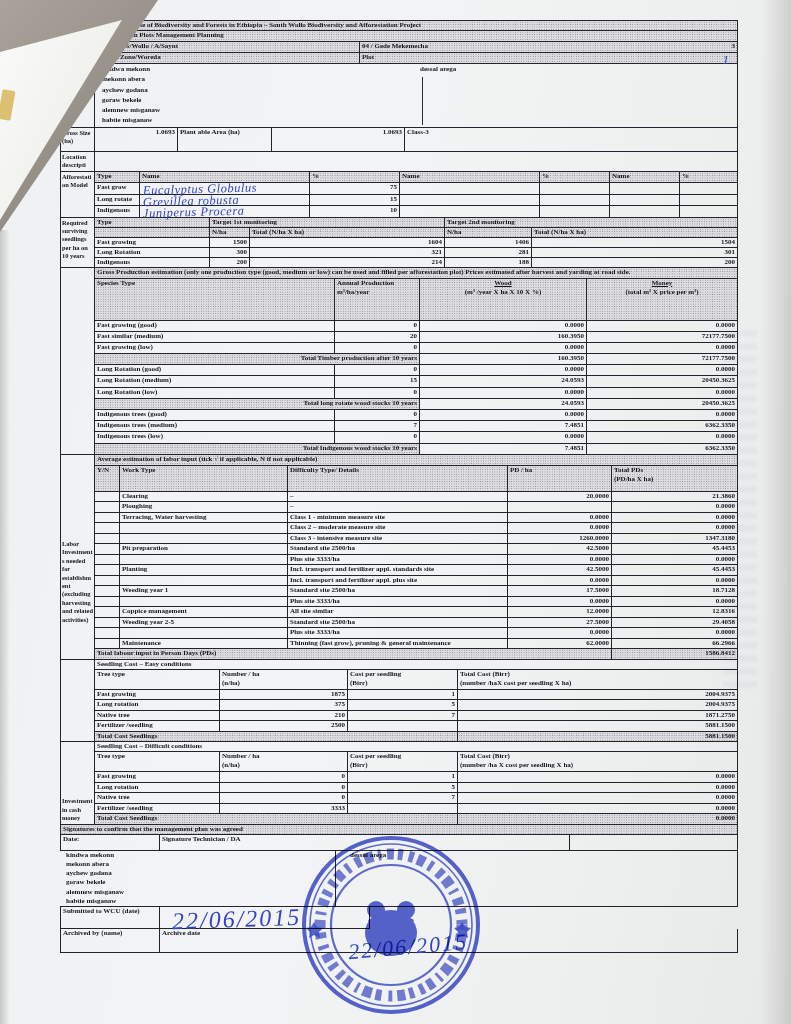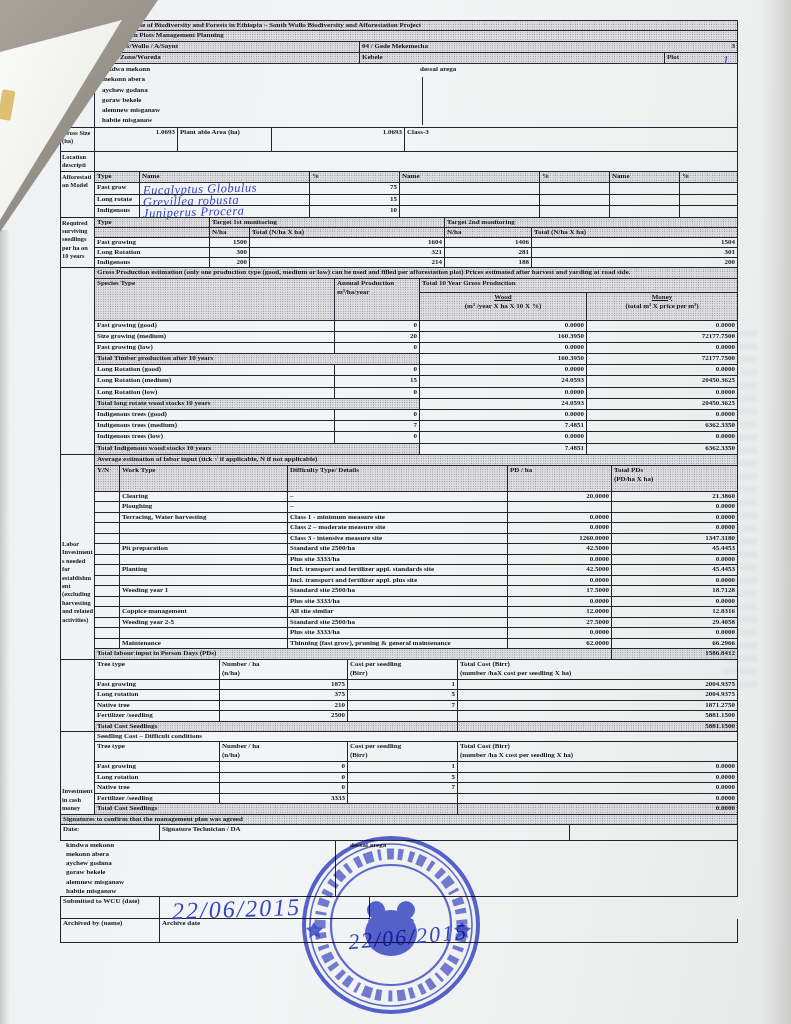--- a/index.html
+++ b/index.html
@@ -51,21 +51,21 @@
   .fold-tab{position:absolute;left:0;top:90px;width:13px;height:30px;z-index:32;
     background:#d9b964;transform:rotate(10deg);border-radius:2px;opacity:.9;}
   
   .vline{position:absolute;border-left:1px solid #2a2a35;}
   
   .stamp{position:absolute;left:296px;top:830px;z-index:40;mix-blend-mode:multiply;opacity:.92;}
   
   .pl{width:240px;flex:0 0 240px}.pa{width:85px;flex:0 0 85px}.pw{width:167px;flex:0 0 167px}.pm{flex:1}
   .prow{height:11.2px}
   .prow.total .pl{flex:0 0 325px;width:325px}
-  .prow.total .pl{background-color:#dddde0;background-image:radial-gradient(rgba(55,55,70,.55) .5px,transparent .6px);background-size:2.4px 2.4px;}
+  .prow.total .pl{background-color:#dddde0;background-image:radial-gradient(rgba(55,55,70,.55) .5px,transparent .6px);background-size:2.4px 2.4px;text-align:right;}
   
   .yn{width:25px;flex:0 0 25px}.wk{width:168px;flex:0 0 168px}.df{width:220px;flex:0 0 220px}
   .pd{width:104px;flex:0 0 104px}.tt{flex:1}
   .lrow{height:10.5px}
   
   .st{width:115px;flex:0 0 115px}.n1{width:40px;flex:0 0 40px}.t1{width:195px;flex:0 0 195px}
   .n2{width:87px;flex:0 0 87px}.t2{flex:1}
   .srow{height:10px}
   
   .mt{width:45px;flex:0 0 45px}.mn{width:170px;flex:0 0 170px}.mp{width:90px;flex:0 0 90px}
@@ -98,21 +98,20 @@
     <div style="flex:1;display:flex;flex-direction:column">
       <div class="r" style="height:11px">
         <div class="c sh" style="width:265px;flex:0 0 265px">Amhara/ S/Wollo / A/Saynt</div>
         <div class="c sh" style="flex:1;display:flex;justify-content:space-between">
           <span>04 / Gede Mekemecha</span>
           <span>3</span>
         </div>
       </div>
       <div class="r" style="height:11px">
         <div class="c sh" style="width:265px;flex:0 0 265px">Region/Zone/Woreda</div>
-        <div class="c sh" style="width:305px;flex:0 0 305px">Kebele</div>
         <div class="c sh ov" style="flex:1">
           <span>Plot</span>
           <span class="hw" style="right:8px;top:-2px;font-size:13px">1</span>
         </div>
       </div>
     </div>
   </div>
 
   <div class="sec">
     <div class="c rail bl">Owners names/s</div>
@@ -238,21 +237,20 @@
   </div>
 
   <div class="sec">
     <div class="c rail bl"></div>
     <div style="flex:1;display:flex;flex-direction:column">
       <div class="c sh" style="height:11px">Gross Production estimation (only one production type (good, medium or low) can be used and filled per afforestation plot) Prices estimated after harvest and yarding at road side.</div>
       <div class="r" style="height:42px">
         <div class="c sh pl">Species Type</div>
         <div class="c sh pa">Annual Production m³/ha/year</div>
         <div style="flex:1;display:flex;flex-direction:column">
-          <div class="c sh" style="height:14px">Total 10 Year Gross Production</div>
           <div style="display:flex;flex:1">
             <div class="c sh ctr" style="width:167px;flex:0 0 167px">
               <div class="und">Wood</div>
               <div>(m³ /year X ha X 10 X %)</div>
             </div>
             <div class="c sh ctr" style="flex:1">
               <div class="und">Money</div>
               <div>(total m³ X price per m³)</div>
             </div>
           </div>
@@ -260,21 +258,21 @@
       </div>
       <div>
 
       <div class="r prow">
           <div class="c pl">Fast growing (good)</div>
           <div class="c pa num">0</div>
           <div class="c pw num">0.0000</div>
           <div class="c pm num">0.0000</div>
         </div>
           <div class="r prow">
-          <div class="c pl">Size growing (medium)</div>
+          <div class="c pl">Fast similar (medium)</div>
           <div class="c pa num">20</div>
           <div class="c pw num">160.3950</div>
           <div class="c pm num">72177.7500</div>
         </div>
           <div class="r prow">
           <div class="c pl">Fast growing (low)</div>
           <div class="c pa num">0</div>
           <div class="c pw num">0.0000</div>
           <div class="c pm num">0.0000</div>
         </div>
@@ -459,20 +457,21 @@
       <div class="r" style="height:10.5px">
         <div class="c sh" style="width:517px;flex:0 0 517px">Total labour input in Person Days (PDs)</div>
         <div class="c sh num" style="flex:1">1586.8412</div>
       </div>
     </div>
   </div>
 
   <div class="sec">
     <div class="c rail bl"></div>
     <div style="flex:1;display:flex;flex-direction:column">
+      <div class="c" style="height:10px">Seedling Cost – Easy conditions</div>
       <div class="r" style="height:20px">
         <div class="c tr">Tree type</div>
         <div class="c nb pre">Number / ha
 (n/ha)</div>
         <div class="c cs pre">Cost per seedling
 (Birr)</div>
         <div class="c tc pre">Total Cost (Birr)
 (number /haX cost per seedling X  ha)</div>
       </div>
       <div>

